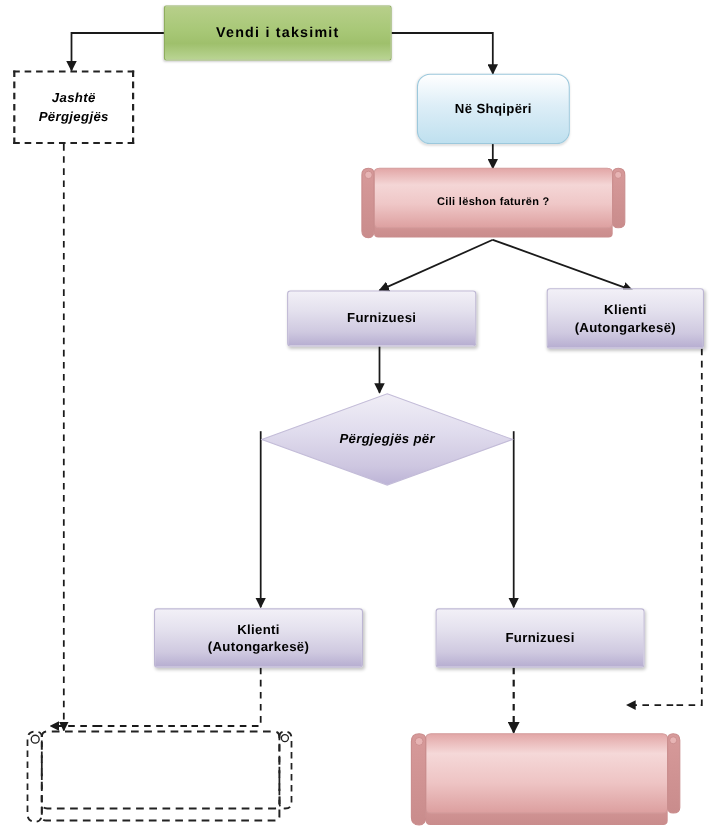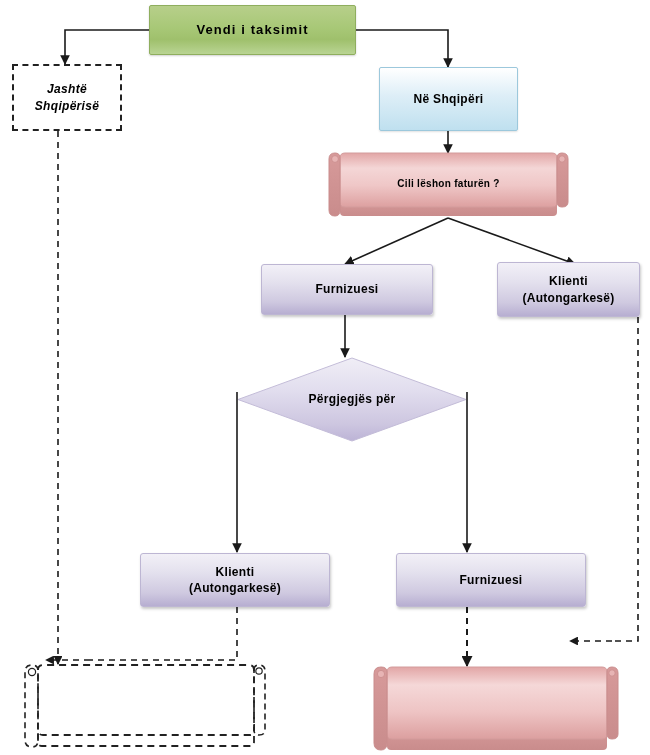--- a/index.html
+++ b/index.html
@@ -50,21 +50,21 @@
     border-radius: 2px;
     box-shadow: 0 1px 2px rgba(0,0,0,0.18);
     font-size: 13px;
     letter-spacing: 1.1px;
   }
 
   
   .node-blue {
     background: linear-gradient(180deg, #ffffff 0%, #ddeef7 45%, #bfe0ef 100%);
     border: 1px solid #9cc8dc;
-    border-radius: 2px;
+    border-radius: 12px;
     box-shadow: 0 1px 2px rgba(0,0,0,0.12);
     font-size: 12px;
     justify-content: center;
   }
 
   
   .node-purple {
     background: linear-gradient(180deg, #f2f0f7 0%, #e4e1ee 35%, #cfc9e0 75%, #b7aed1 100%);
     border: 1px solid #bdb6d3;
     border-radius: 3px;
@@ -159,21 +159,21 @@
     <path d="M 638 317 L 638 641 L 612 641" fill="none" stroke="#1a1a1a" stroke-width="1.6" stroke-dasharray="6 5"></path>
     <path d="M 612 641 L 570 641" fill="none" stroke="#1a1a1a" stroke-width="1.6" stroke-dasharray="6 5" marker-end="url(#arrowDash)"></path>
   </svg>
 
   <div class="node node-green" style="left:149px; top:5px; width:207px; height:50px;">
     <span class="label">Vendi  i  taksimit</span>
   </div>
 
   <div class="node node-dashed" style="left:12px; top:64px; width:110px; height:67px; flex-direction:column;font-style:italic;">
     <span>Jashtë</span>
-    <span>Shqipërisë</span>
+    <span>Përgjegjës</span>
   </div>
 
   <div class="node node-blue" style="left:379px; top:67px; width:139px; height:64px;">
     <span class="label">Në Shqipëri</span>
   </div>
 
   <div class="node node-scroll" style="left:326px; top:150px; width:245px; height:68px;">
     <svg class="scroll-svg" viewBox="0 0 245 68" preserveAspectRatio="none" xmlns="http://www.w3.org/2000/svg">
       <defs>
         <linearGradient id="pinkGrad1" x1="0" y1="0" x2="0" y2="1">
@@ -215,21 +215,21 @@
       <defs>
         <linearGradient id="purpGradD" x1="0" y1="0" x2="0" y2="1">
           <stop offset="0%" stop-color="#f0eef6"></stop>
           <stop offset="40%" stop-color="#e1ddee"></stop>
           <stop offset="80%" stop-color="#cdc6e0"></stop>
           <stop offset="100%" stop-color="#bcb3d6"></stop>
         </linearGradient>
       </defs>
       <polygon points="115,1 229,42.5 115,84 1,42.5" fill="url(#purpGradD)" stroke="#c3bcd8" stroke-width="1"></polygon>
     </svg>
-    <span class="label" style="padding:0;">Përgjegjës për</span>
+    <span class="label" style="padding:0;font-style:italic;">Përgjegjës për</span>
   </div>
 
   <div class="node node-purple" style="left:140px; top:553px; width:190px; height:54px; flex-direction:column;">
     <span>Klienti</span>
     <span>(Autongarkesë)</span>
   </div>
 
   <div class="node node-purple" style="left:396px; top:553px; width:190px; height:54px;">
     <span class="label">Furnizuesi</span>
   </div>

